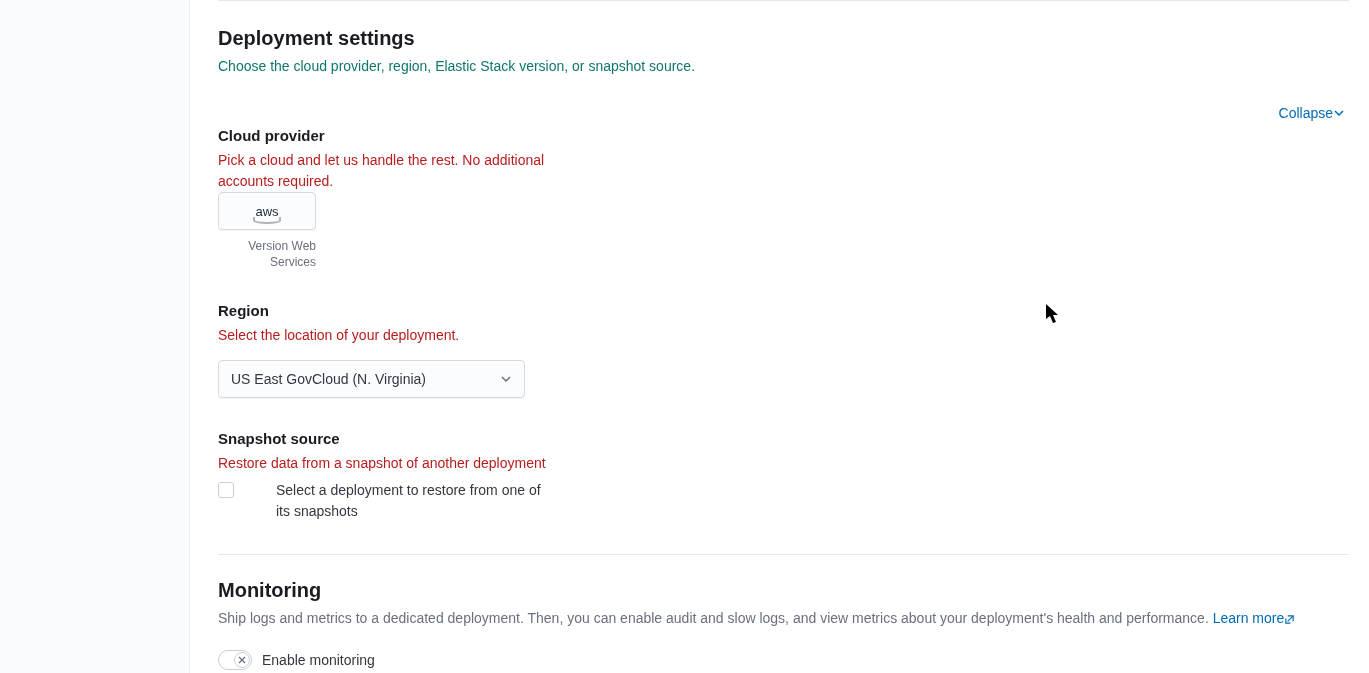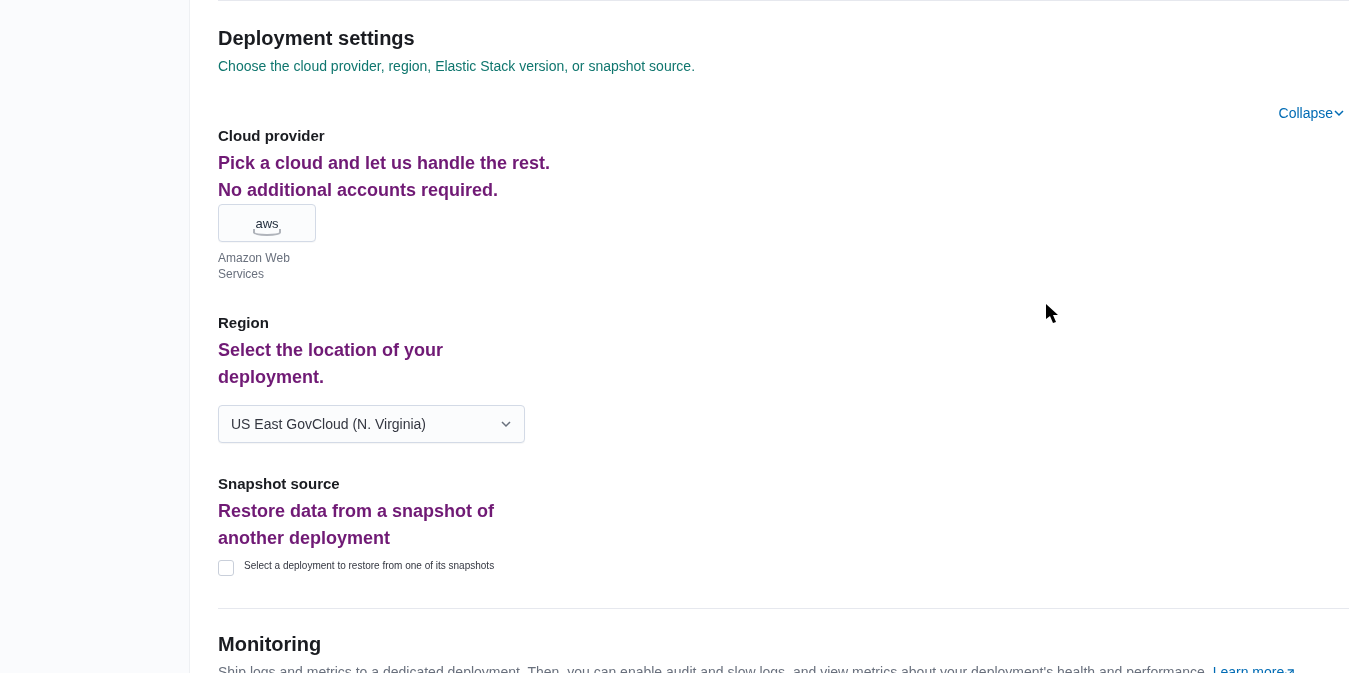--- a/index.html
+++ b/index.html
@@ -70,32 +70,31 @@
       flex-shrink: 0;
       padding-right: 20px;
     }
     .setting-label {
       font-size: 15px;
       font-weight: 700;
       color: #1a1c21;
       margin-bottom: 6px;
     }
     .setting-desc {
-      font-size: 18px;
-      color: #701a75;
+      font-size: 14px;
+      color: #b91c1c;
       line-height: 1.5;
-      font-weight: bold;
     }
     .setting-control-col {
       flex: 1;
       padding-top: 0;
     }
     .provider-card {
       width: 98px;
-      text-align: left;
+      text-align: right;
     }
     .provider-box {
       width: 98px;
       height: 38px;
       border: 1px solid #d3dae6;
       border-radius: 4px;
       background: #fbfcfd;
       display: flex;
       align-items: center;
       justify-content: center;
@@ -154,23 +153,24 @@
       width: 16px;
       height: 16px;
       border: 1px solid #c9cfda;
       border-radius: 3px;
       background: #fff;
       flex-shrink: 0;
       margin-top: 2px;
       cursor: pointer;
     }
     .checkbox-label {
-      font-size: 10px;
+      font-size: 14px;
       color: #343741;
       line-height: 1.5;
+      margin-left: 32px;
     }
     .section-divider {
       border-top: 1px solid #e6e8ee;
       margin: 18px 0 24px 0;
     }
     .monitor-desc {
       font-size: 14px;
       color: #69707d;
       line-height: 1.55;
       margin-bottom: 20px;
@@ -253,21 +253,21 @@
       <div class="setting-row">
         <div class="setting-label-col">
           <div class="setting-label">Cloud provider</div>
           <div class="setting-desc">Pick a cloud and let us handle the rest. No additional accounts required.</div>
         </div>
         <div class="setting-control-col">
           <div class="provider-card">
             <div class="provider-box">
               <span class="aws-logo">aws</span>
             </div>
-            <div class="provider-name">Amazon Web Services</div>
+            <div class="provider-name">Version Web Services</div>
           </div>
         </div>
       </div>
 
       <div class="setting-row" style="margin-top:6px;">
         <div class="setting-label-col">
           <div class="setting-label">Region</div>
           <div class="setting-desc">Select the location of your deployment.</div>
         </div>
         <div class="setting-control-col" style="padding-top:14px;">

